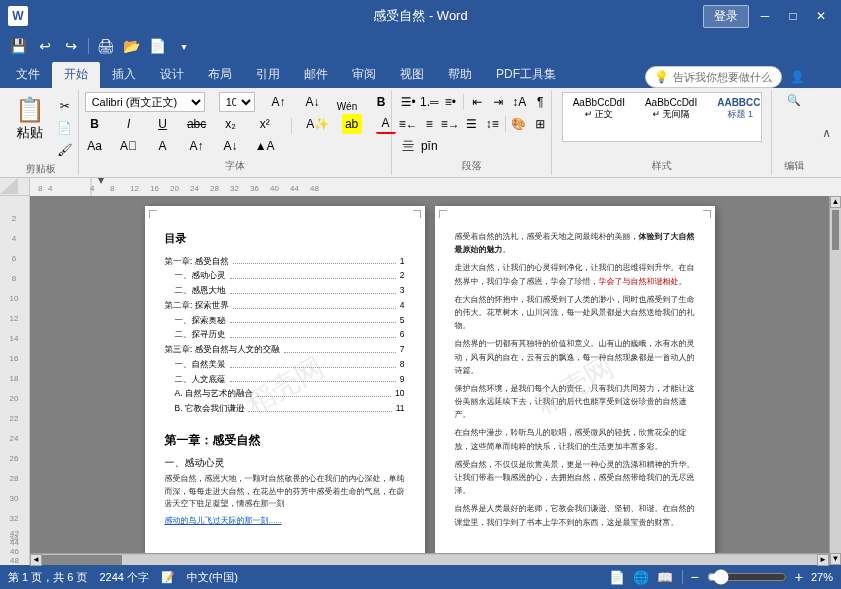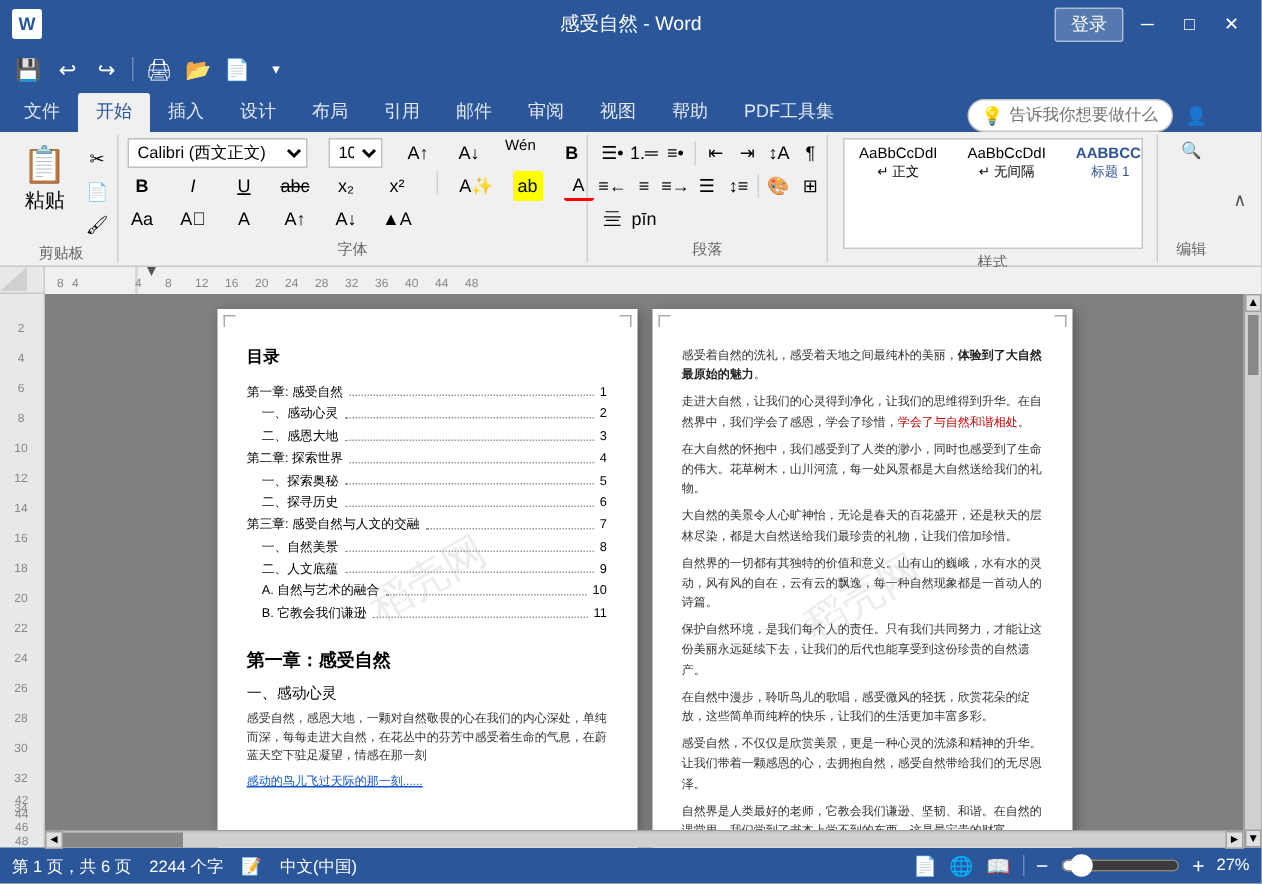--- a/index.html
+++ b/index.html
@@ -85,21 +85,21 @@
       background: none; border: none; cursor: pointer;
       display: flex; flex-direction: column; align-items: center; justify-content: center;
       padding: 2px 4px; border-radius: 2px; font-size: 11px; min-width: 28px;
     }
 
     
     .paste-btn {
       display: flex; flex-direction: column; align-items: center; justify-content: center;
       padding: 4px 8px; cursor: pointer; background: none; border: none; border-radius: 2px;
     }
-    .font-row { display: flex; align-items: flex-start; gap: 14px; }
+    .font-row { display: flex; align-items: flex-end; gap: 14px; }
     .font-select {
       height: 20px; font-size: 11px; border: 1px solid #c0c0c0; background: white;
       padding: 0 2px; cursor: pointer;
     }
     .font-name-select { width: 120px; }
     .font-size-select { width: 36px; }
     .ribbon-small-btn {
       height: 20px; width: 20px; background: none; border: none; cursor: pointer;
       font-size: 12px; display: flex; align-items: center; justify-content: center;
       border-radius: 2px;
@@ -369,21 +369,21 @@
       <div class="para-row">
         <button class="ribbon-small-btn">亖</button>
         <button class="ribbon-small-btn">pīn</button>
       </div>
     </div>
     <span class="ribbon-group-label">段落</span>
   </div>
 
   <div class="ribbon-group" style="min-width:220px;">
     <div class="ribbon-group-content" style="flex-direction:column;">
-      <div style="display:flex;gap:0;border:1px solid #c8c8c8;background:white;height:74px;overflow:hidden;width:200px;">
+      <div style="display:flex;gap:0;border:1px solid #c8c8c8;background:white;height:50px;overflow:hidden;width:200px;">
         <div style="display:flex;flex-direction:column;flex:1;">
           <div style="display:flex;gap:0;">
             <div class="style-item" style="flex-direction:column;font-size:9px;">
               <span style="font-size:10px;">AaBbCcDdI</span>
               <span>↵ 正文</span>
             </div>
             <div class="style-item" style="flex-direction:column;font-size:9px;">
               <span style="font-size:10px;">AaBbCcDdI</span>
               <span>↵ 无间隔</span>
             </div>
@@ -554,21 +554,20 @@
 
     <div class="page">
       <div class="page-corner tl"></div>
       <div class="page-corner tr"></div>
 
       <div class="watermark">稻壳网</div>
 
       <div class="p2-text">感受着自然的洗礼，感受着天地之间最纯朴的美丽，<span class="p2-bold">体验到了大自然最原始的魅力</span>。</div>
       <div class="p2-text">走进大自然，让我们的心灵得到净化，让我们的思维得到升华。在自然界中，我们学会了感恩，学会了珍惜，<span class="p2-red">学会了与自然和谐相处</span>。</div>
       <div class="p2-text">在大自然的怀抱中，我们感受到了人类的渺小，同时也感受到了生命的伟大。花草树木，山川河流，每一处风景都是大自然送给我们的礼物。</div>
-      <div class="p2-text">大自然的美景令人心旷神怡，无论是春天的百花盛开，还是秋天的层林尽染，都是大自然送给我们最珍贵的礼物，让我们倍加珍惜。</div>
       <div class="p2-text">自然界的一切都有其独特的价值和意义。山有山的巍峨，水有水的灵动，风有风的自在，云有云的飘逸，每一种自然现象都是一首动人的诗篇。</div>
       <div class="p2-text">保护自然环境，是我们每个人的责任。只有我们共同努力，才能让这份美丽永远延续下去，让我们的后代也能享受到这份珍贵的自然遗产。</div>
       <div class="p2-text">在自然中漫步，聆听鸟儿的歌唱，感受微风的轻抚，欣赏花朵的绽放，这些简单而纯粹的快乐，让我们的生活更加丰富多彩。</div>
       <div class="p2-text">感受自然，不仅仅是欣赏美景，更是一种心灵的洗涤和精神的升华。让我们带着一颗感恩的心，去拥抱自然，感受自然带给我们的无尽恩泽。</div>
       <div class="p2-text">自然界是人类最好的老师，它教会我们谦逊、坚韧、和谐。在自然的课堂里，我们学到了书本上学不到的东西，这是最宝贵的财富。</div>
     </div>
   </div>
 
   <div style="width:12px;background:#c0c0c0;border-left:1px solid #a0a0a0;display:flex;flex-direction:column;">
     <button style="height:12px;background:#e0e0e0;border:1px solid #a0a0a0;cursor:pointer;font-size:8px;line-height:1;padding:0;">▲</button>

